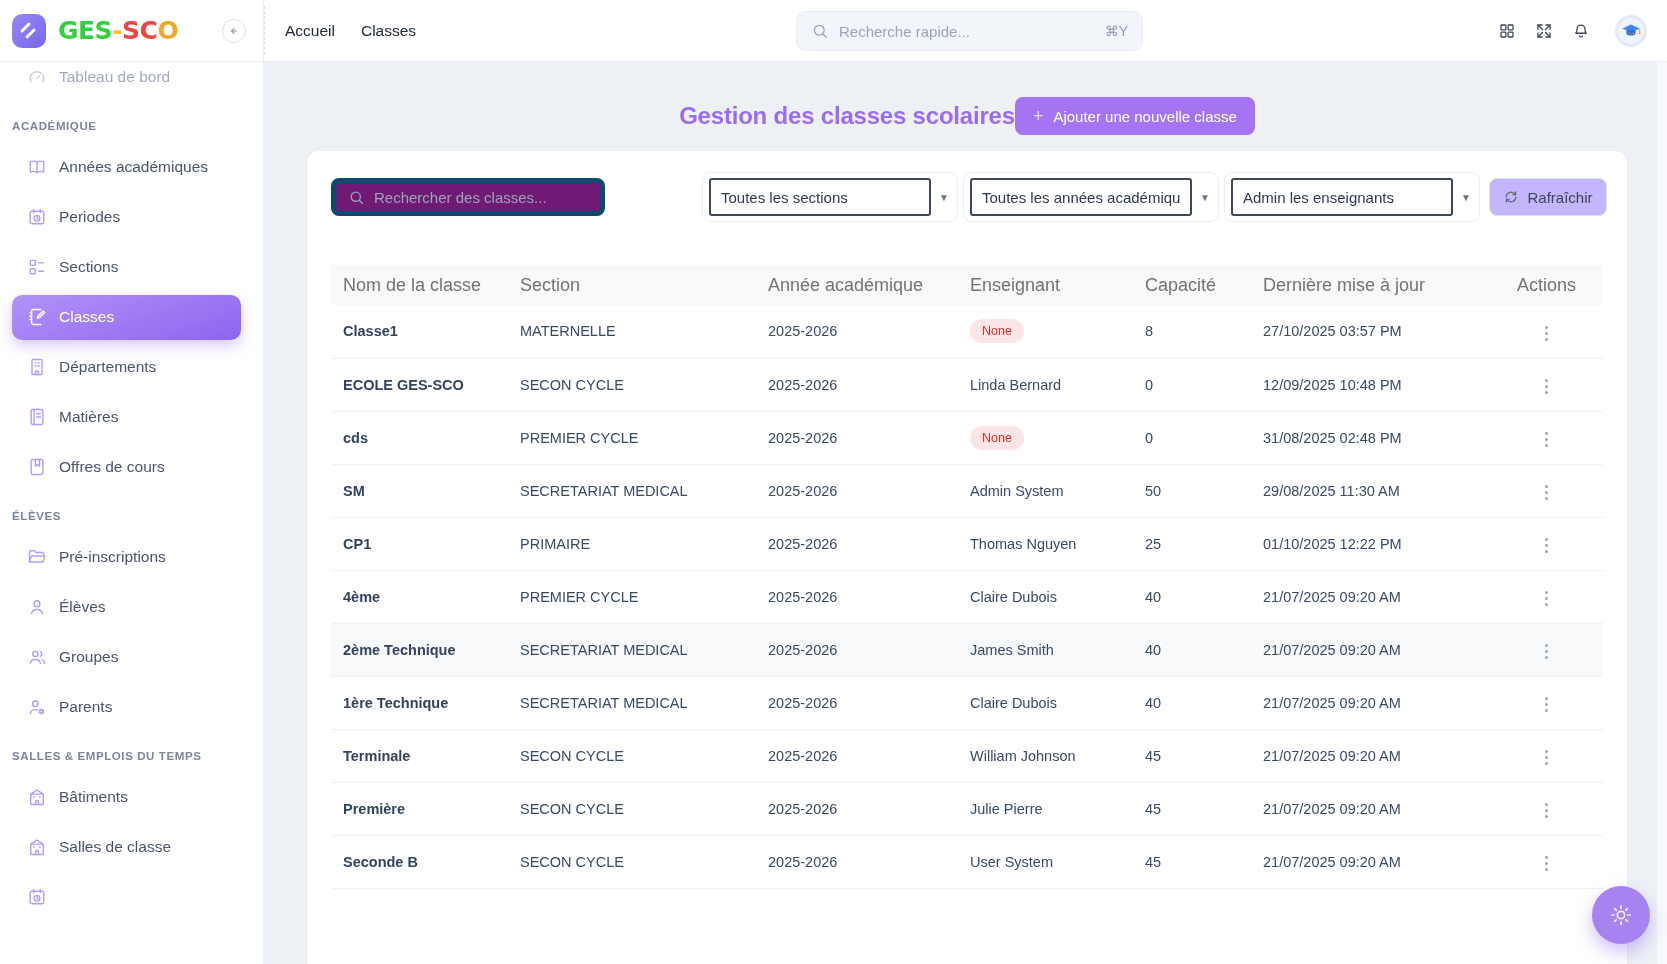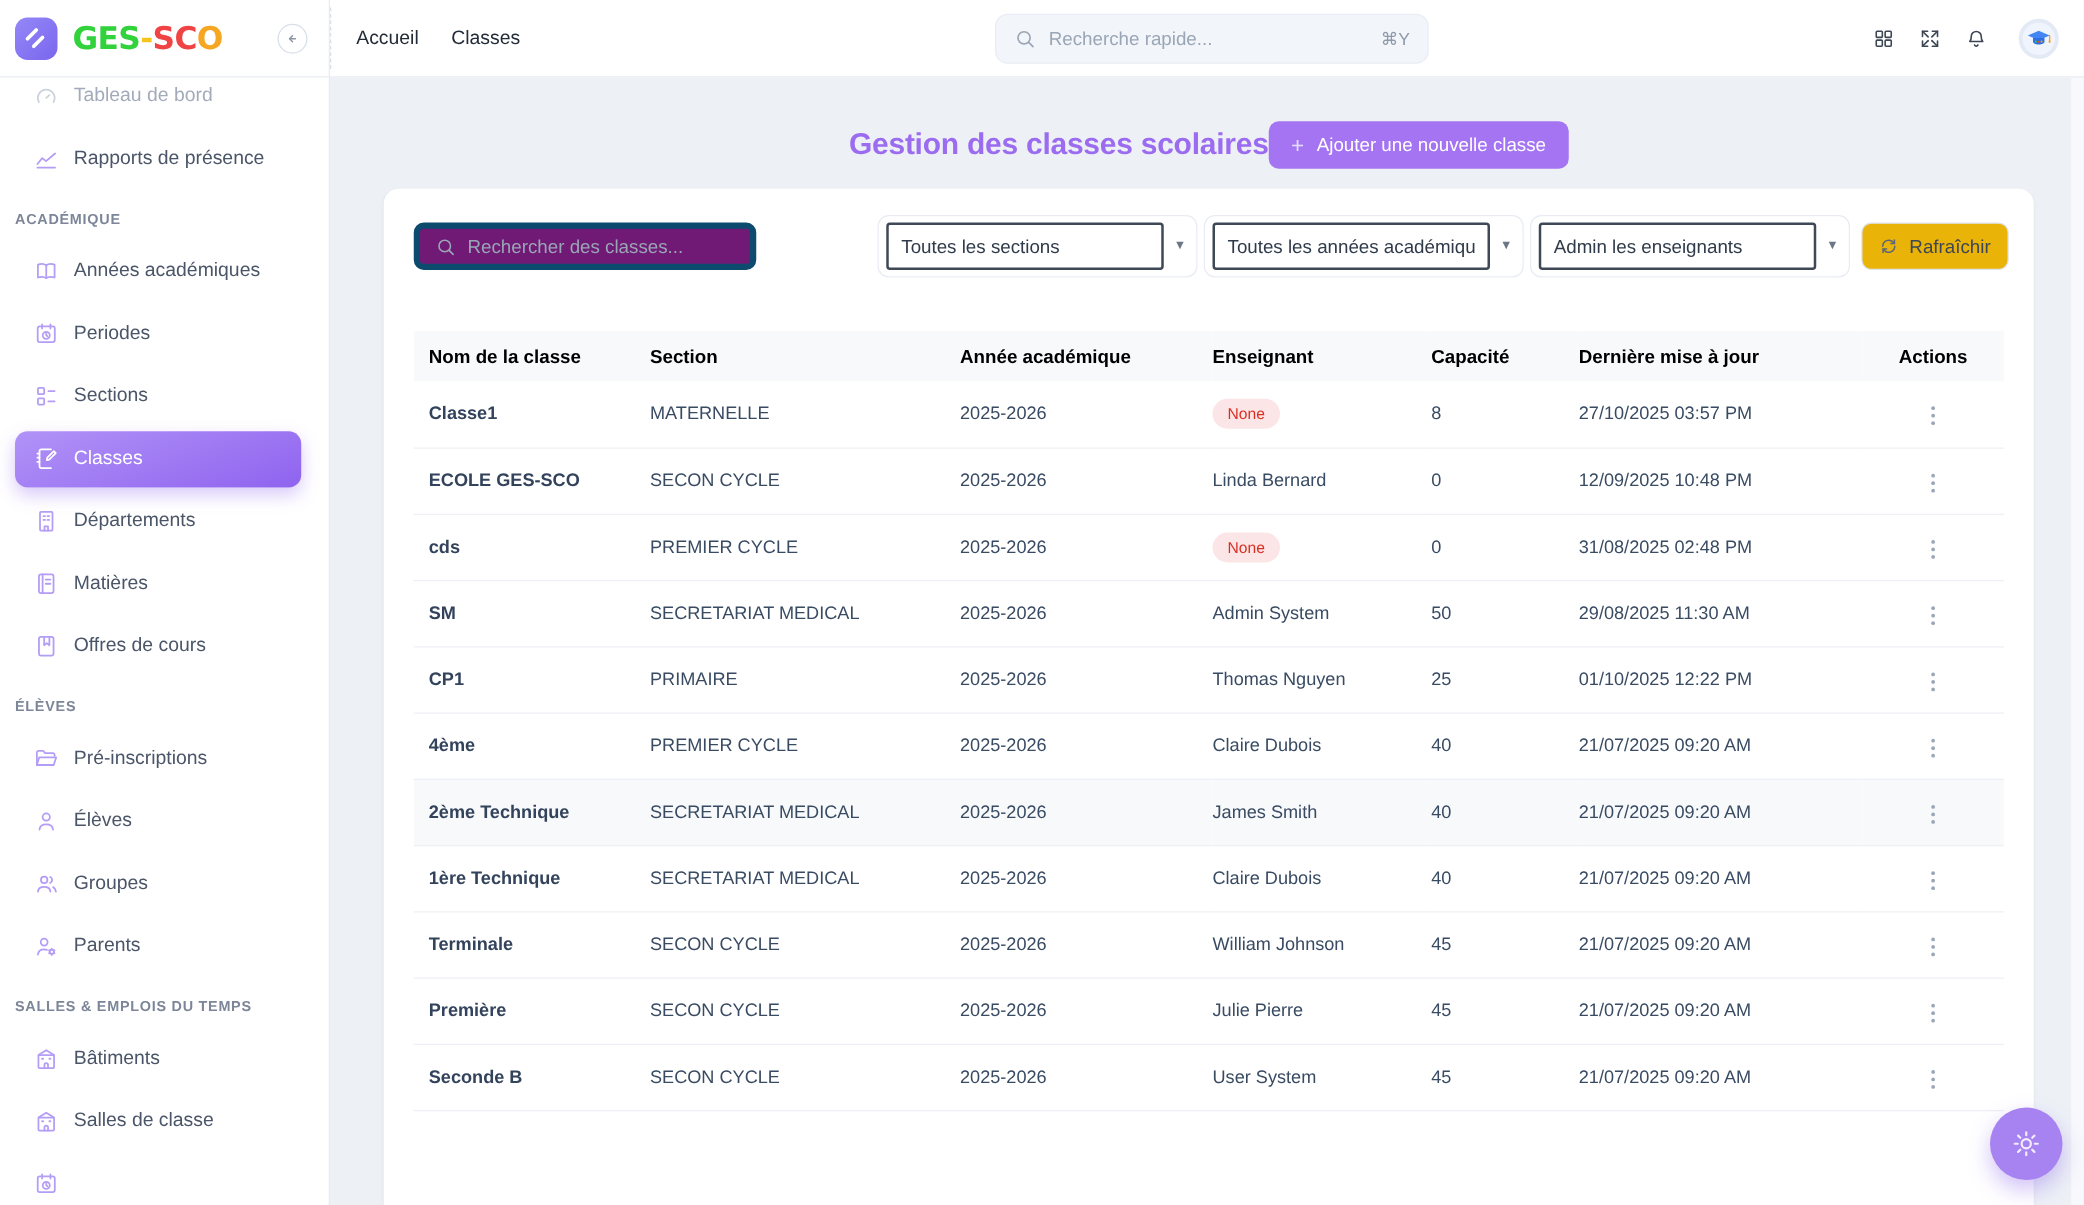--- a/index.html
+++ b/index.html
@@ -49,28 +49,28 @@
 
   
   .filters { display:flex; align-items:center; height:50px; }
   .cls-search { width:274px; height:38px; border:5px solid #0c4a6e; border-radius:8px; display:flex; align-items:center; padding:0 12px; color:#9aa6b6; background:#701a75; cursor:text; }
   .cls-search .mag { width:17px; height:17px; margin-right:9px; }
   .cls-search .ph { font-size:15px; }
   .filters .spacer { flex:1; }
   .select-group { position:relative; width:256px; height:50px; border:1px solid #e9edf3; border-radius:9px; margin-left:5px; background:#fff; cursor:pointer; }
   .select-inner { position:absolute; left:6px; top:5px; right:26px; bottom:5px; border:2px solid #3f4856; border-radius:3px; display:flex; align-items:center; padding:0 10px; font-size:15px; color:#2f3a4a; white-space:nowrap; overflow:hidden; }
   .select-caret { position:absolute; right:8px; top:50%; transform:translateY(-50%); font-size:10px; color:#6b7687; }
-  .refresh-btn { margin-left:9px; width:118px; height:38px; border:1px solid #dde3ea; border-radius:8px; background:#eab308; font-family:inherit; font-size:15px; color:#3c4656; display:flex; align-items:center; justify-content:center; gap:8px; cursor:pointer; }
+  .refresh-btn { margin-left:9px; width:118px; height:38px; border:1px solid #dde3ea; border-radius:8px; background:#c4b5fd; font-family:inherit; font-size:15px; color:#3c4656; display:flex; align-items:center; justify-content:center; gap:8px; cursor:pointer; }
   .refresh-btn .ic { width:16px; height:16px; color:#5b6575; }
 
   
   table { margin-top:43px; width:1272px; border-collapse:collapse; table-layout:fixed; }
   col.c1{width:189px} col.c2{width:248px} col.c3{width:202px} col.c4{width:175px} col.c5{width:118px} col.c6{width:227px} col.c7{width:113px}
   thead tr { height:40px; background:#f7f9fb; }
-  th { font-size:15px; font-weight:700; color:#000000; text-align:left; }
+  th { font-size:18px; font-weight:400; color:#737373; text-align:left; }
   th:first-child, td:first-child { padding-left:12px; }
   th.center, td.center { text-align:center; padding-left:0; }
   tbody tr { height:53px; border-bottom:1px solid #edf0f5; }
   tbody tr.hl { background:#f7f9fb; }
   td { font-size:14.5px; color:#394b63; }
   td.name { font-weight:600; color:#33435c; }
   .badge { display:inline-block; background:#fce5e6; color:#d93025; font-size:12.5px; font-weight:500; padding:5px 12px; border-radius:13px; }
   .kebab { display:inline-flex; flex-direction:column; gap:3px; padding:6px; cursor:pointer; }
   .kebab i { width:3px; height:3px; border-radius:50%; background:#9aa5b5; }
 
@@ -96,27 +96,20 @@
       </svg>
     </div>
   </div>
   <nav class="side-nav" style="margin-top:0;">
       <div class="side-item disabled" style="margin-top: -10px;">
         <span class="ic"><svg fill="none" stroke="currentColor" stroke-width="1.7" stroke-linecap="round" stroke-linejoin="round" viewBox="0 0 24 24" width="20" height="20">
             <path d="M5 17.5a8 8 0 1 1 14 0"></path>
             <path d="M12 13.5l3-2.6"></path>
           </svg></span>
         <span>Tableau de bord</span>
-      </div>
-      <div class="side-item">
-        <span class="ic"><svg fill="none" stroke="currentColor" stroke-width="1.7" stroke-linecap="round" stroke-linejoin="round" viewBox="0 0 24 24" width="20" height="20">
-            <path d="M3.5 17l4.7-5.6 3.6 2.9L20.5 7"></path>
-            <path d="M3.5 20.5h17"></path>
-          </svg></span>
-        <span>Rapports de présence</span>
       </div>
       <div class="section-label">ACADÉMIQUE</div>
       <div class="side-item">
         <span class="ic"><svg fill="none" stroke="currentColor" stroke-width="1.7" stroke-linecap="round" stroke-linejoin="round" viewBox="0 0 24 24" width="20" height="20">
             <path d="M12 6.3C10 4.8 7 4.7 4 5.7V18c3-1 6-.9 8 .6 2-1.5 5-1.6 8-.6V5.7c-3-1-6-.9-8 .6Z"></path>
             <path d="M12 6.3v12.3"></path>
           </svg></span>
         <span>Années académiques</span>
       </div>
       <div class="side-item">

